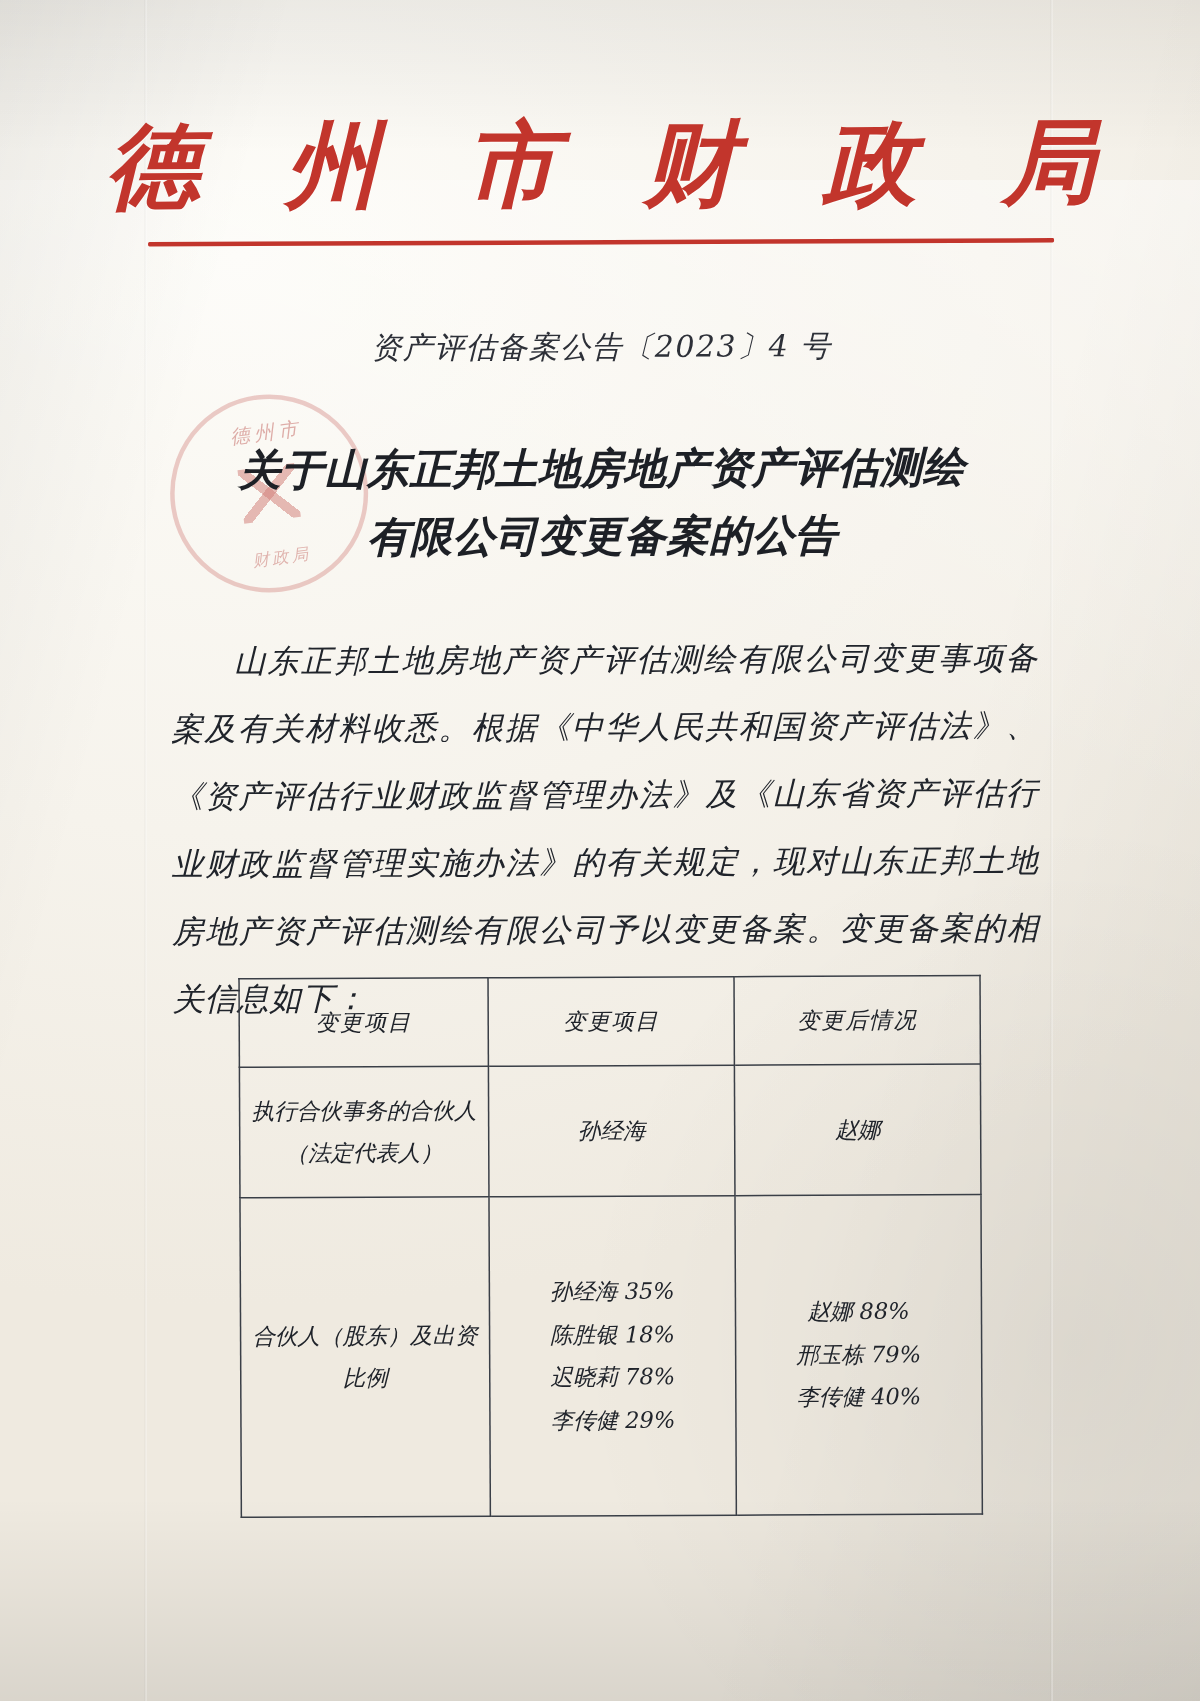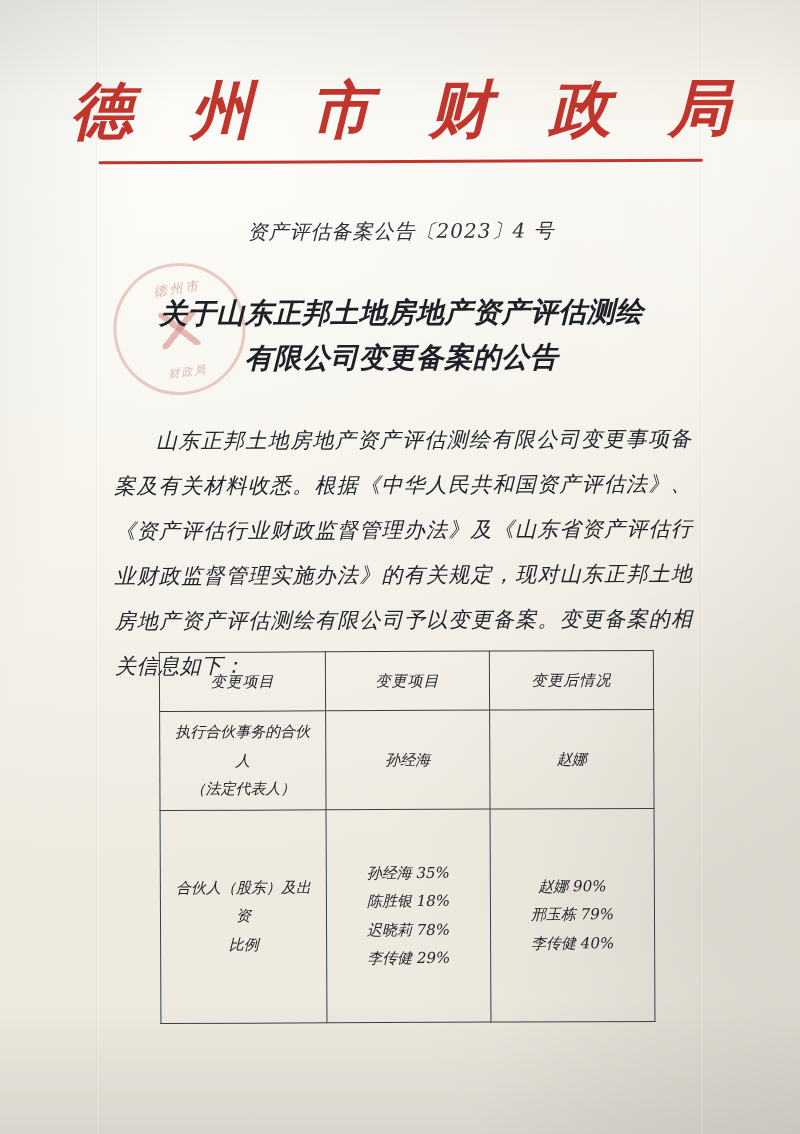--- a/index.html
+++ b/index.html
@@ -196,21 +196,21 @@
     table-layout: fixed;
   }
   table.change-table td,
   table.change-table th {
     border: 1px solid #3a3f47;
     text-align: center;
     vertical-align: middle;
     font-size: 15px;
     color: #20242b;
     font-weight: normal;
-    padding: 6px 12px;
+    padding: 6px 0;
     line-height: 1.9;
     font-family: "DejaVu Serif", "Liberation Serif", serif;
   }
   table.change-table thead td {
     height: 46px;
     letter-spacing: 1px;
   }
   .row-rep td { height: 74px; }
   .row-share td { height: 200px; }
   .col-1 { width: 166px; }
@@ -295,21 +295,21 @@
               <span class="stack-line">合伙人（股东）及出资</span>
               <span class="stack-line">比例</span>
             </td>
             <td>
               <span class="stack-line">孙经海 35%</span>
               <span class="stack-line">陈胜银 18%</span>
               <span class="stack-line">迟晓莉 78%</span>
               <span class="stack-line">李传健 29%</span>
             </td>
             <td>
-              <span class="stack-line">赵娜 90%</span>
+              <span class="stack-line">赵娜 88%</span>
               <span class="stack-line">邢玉栋 79%</span>
               <span class="stack-line">李传健 40%</span>
             </td>
           </tr>
         </tbody>
       </table>
     </div>
 
   </div>
 </div>

